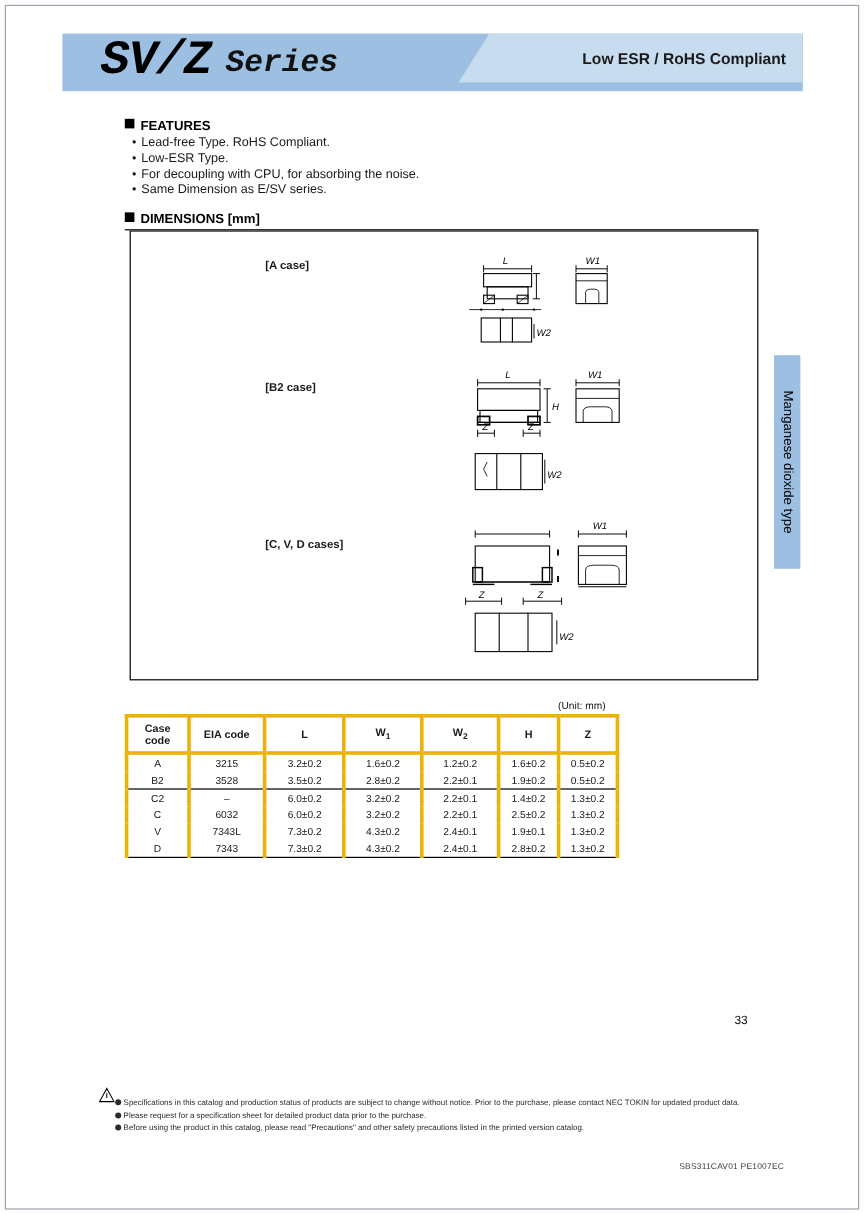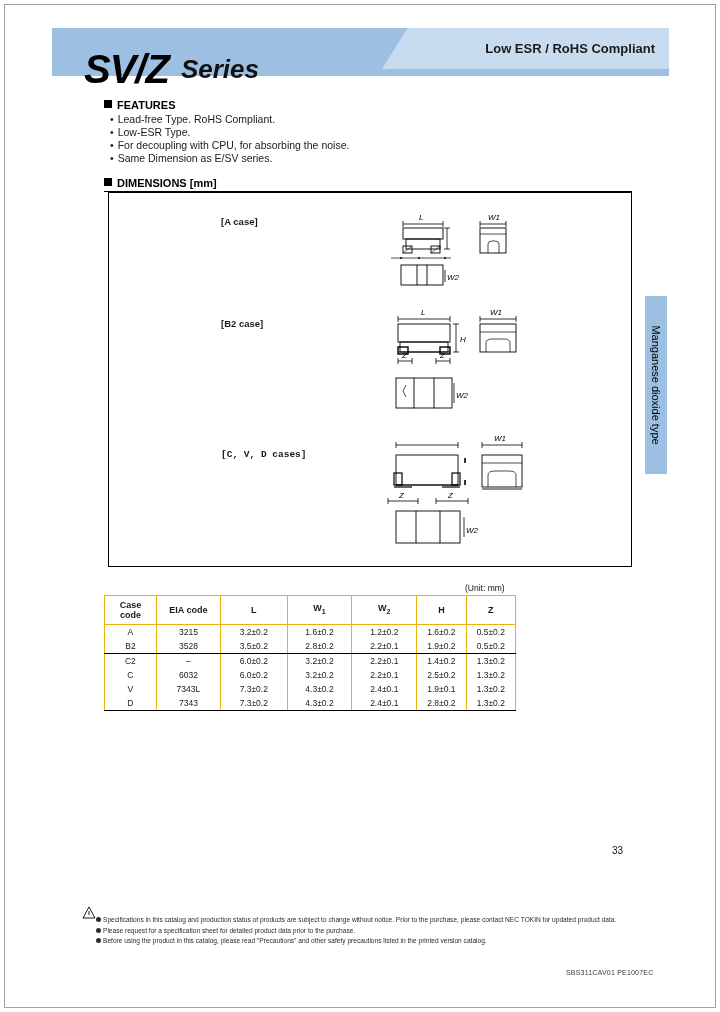--- a/index.html
+++ b/index.html
@@ -38,29 +38,30 @@
     background: #c8dcf0;
     clip-path: polygon(9% 0, 100% 0, 100% 100%, 0% 100%);
   }
   .banner-right-wrap {
     position: absolute;
     right: 0; top: 0;
     width: 287px; height: 25px;
   }
   .banner-title {
     position: absolute;
-    left: 32px; top: 17px;
+    left: 32px; top: 0px;
     height: 48px;
     display: flex; align-items: center;
     font-size: 40px;
     font-weight: bold;
     font-style: italic;
     letter-spacing: -1px;
     color: #000000;
     line-height: 1;
+    font-family: Liberation Mono, monospace;
   }
   .banner-series {
     font-size: 26px;
     font-weight: bold;
     font-style: italic;
     margin-left: 12px;
     letter-spacing: 0px;
     color: #111;
   }
   .banner-tagline {
@@ -123,21 +124,21 @@
   }
   .case-label {
     position: absolute;
     font-size: 9.5px;
     font-weight: bold;
     color: #1a1a1a;
     white-space: nowrap;
   }
   #label-a  { left: 221px; top: 216px; }
   #label-b2 { left: 221px; top: 318px; }
-  #label-cvd{ left: 221px; top: 449px; font-family: Liberation Mono, monospace; }
+  #label-cvd{ left: 221px; top: 449px; }
 
   svg.draw { position: absolute; overflow: visible; }
   svg.draw line, svg.draw rect, svg.draw path, svg.draw polyline {
     stroke: #000; fill: none;
   }
   .dimtxt {
     font-family: "Liberation Sans", sans-serif;
     font-size: 8px;
     font-style: italic;
     fill: #000;
@@ -156,21 +157,21 @@
   
   .dim-table {
     position: absolute;
     left: 104px; top: 595px;
     width: 412px;
     border-collapse: collapse;
     font-size: 8.5px;
     background: #fff;
   }
   .dim-table th, .dim-table td {
-    border: 1px solid #eab308;
+    border: 3px solid #eab308;
     text-align: center;
     color: #1a1a1a;
   }
   .dim-table thead th {
     font-weight: bold;
     font-size: 9px;
     height: 26px;
     padding: 1px 2px;
     line-height: 10px;
   }

